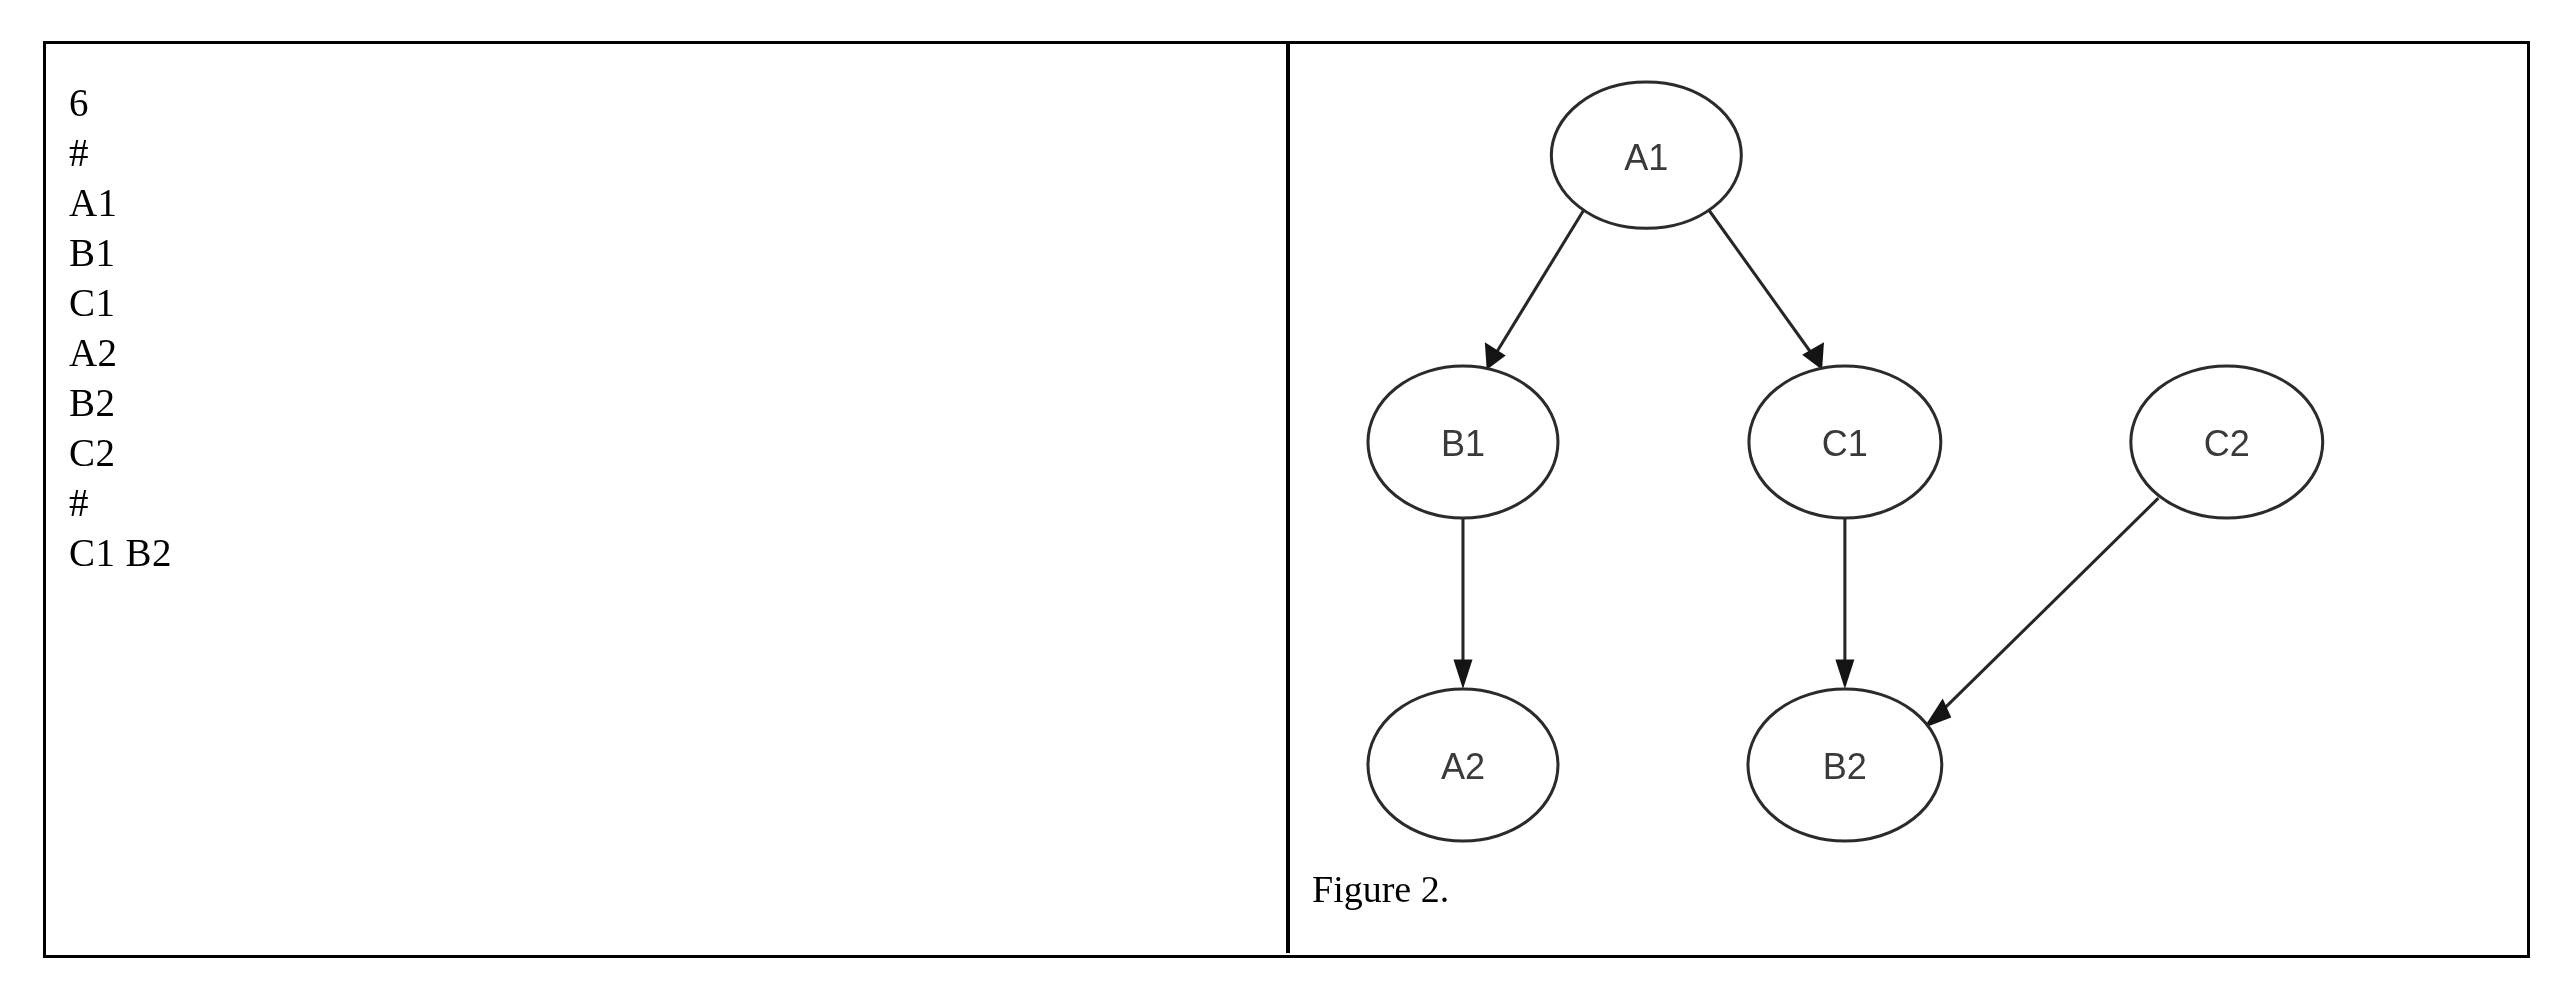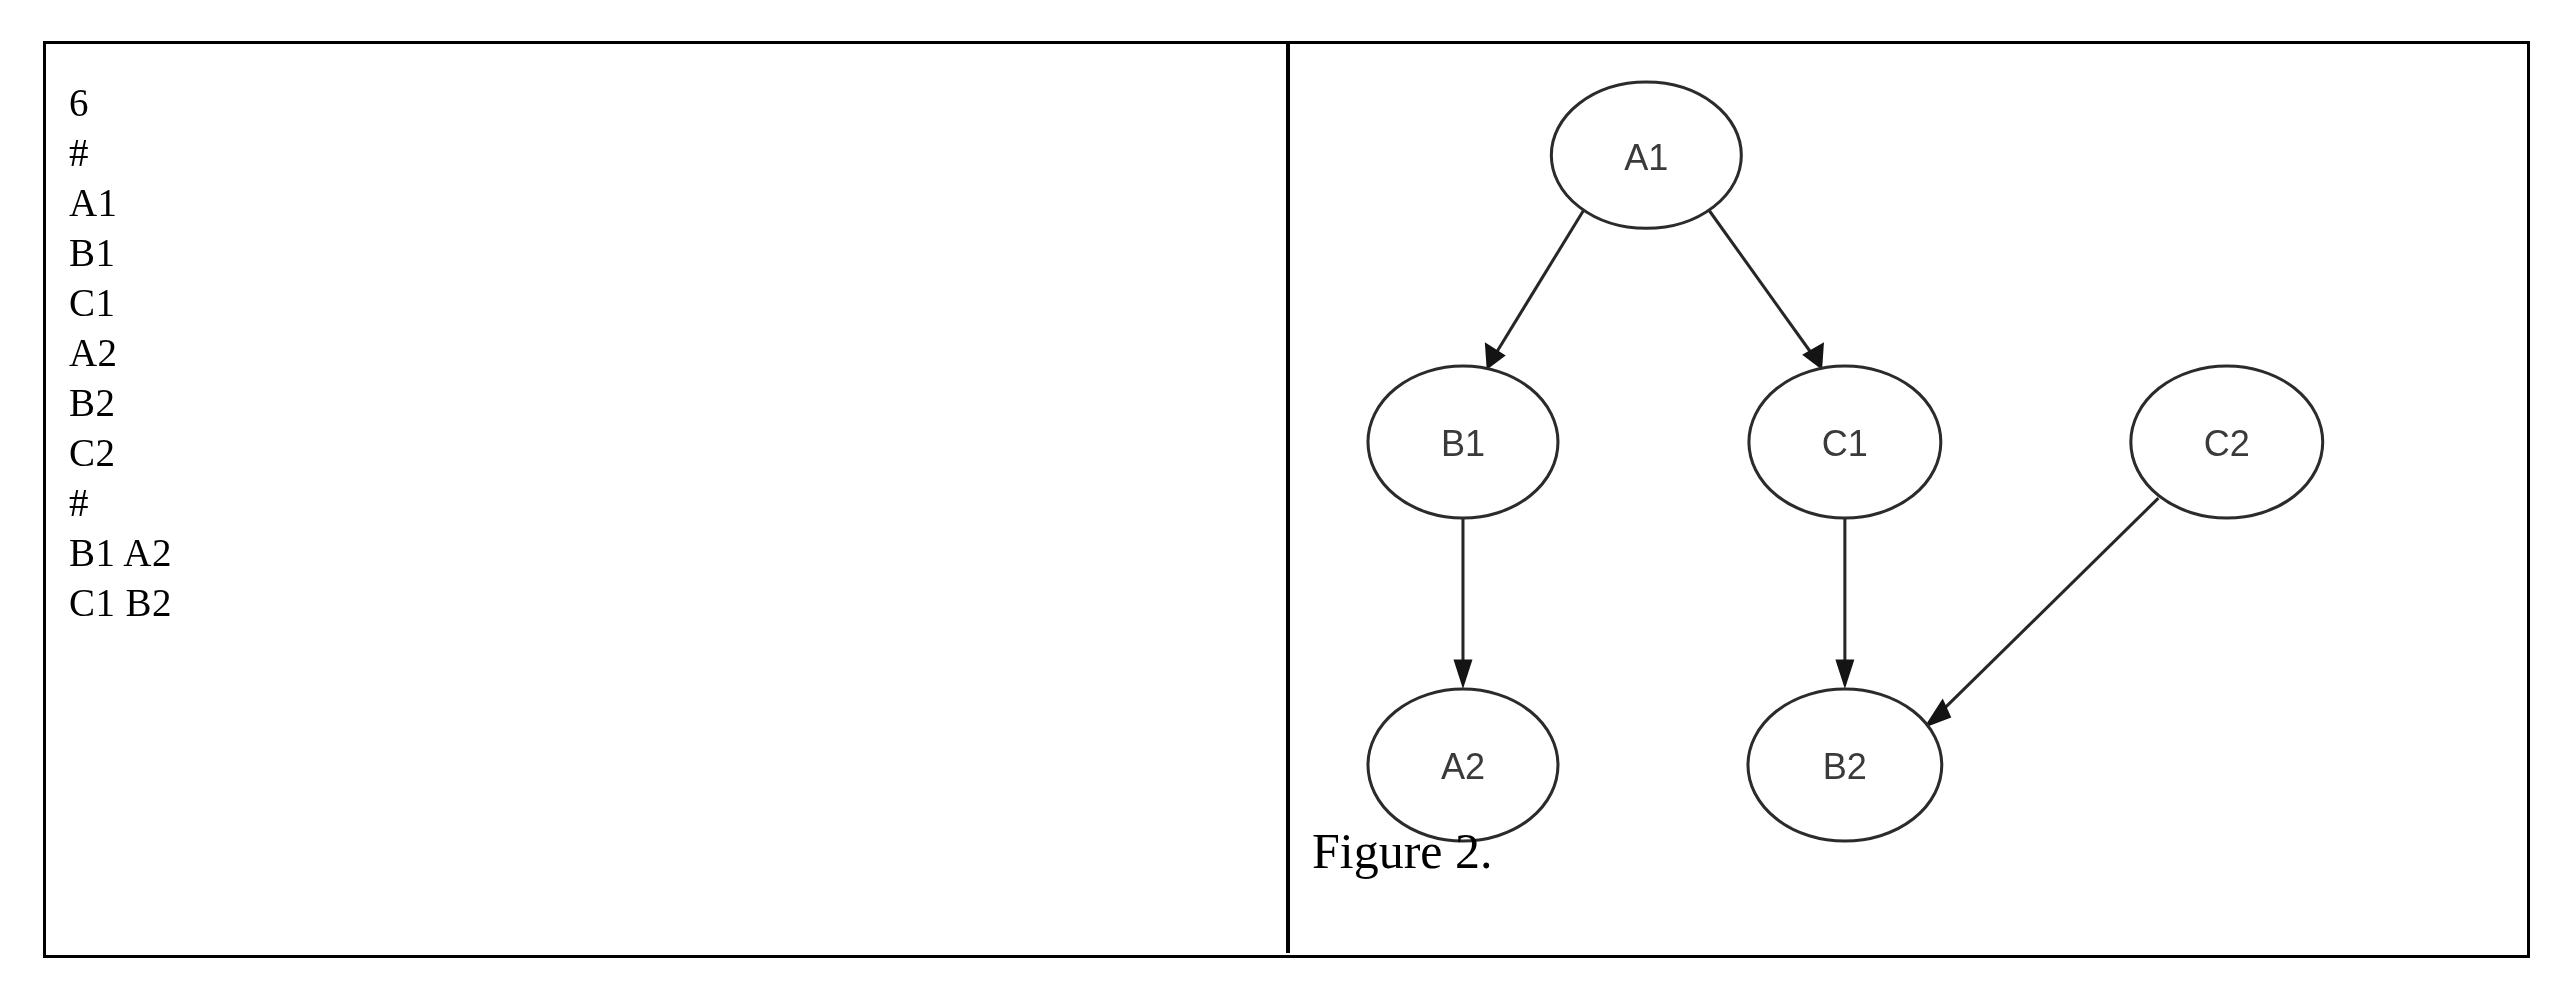--- a/index.html
+++ b/index.html
@@ -102,23 +102,23 @@
     fill: none;
   }
   .graph-edge-head {
     fill: #141414;
     stroke: none;
   }
 
   #figure-caption {
     position: absolute;
     left: 23px;
-    top: 781px;
+    top: 819px;
     font-family: "Liberation Serif", serif;
-    font-size: 50px;
+    font-size: 38px;
     line-height: 53px;
     color: #000000;
     white-space: pre;
   }
 </style>
 </head>
 <body>
 
 <div id="page">
 
@@ -130,21 +130,20 @@
       <ul id="code-listing">
         <li>6</li>
         <li>#</li>
         <li>A1</li>
         <li>B1</li>
         <li>C1</li>
         <li>A2</li>
         <li>B2</li>
         <li>C2</li>
         <li>#</li>
-        <li>B1 A2</li>
         <li>C1 B2</li>
       </ul>
     </div>
 
     <div id="figure-cell">
 
       <svg id="graph-svg" viewBox="0 0 1305 880" xmlns="http://www.w3.org/2000/svg">
 
         <g>
           <line class="graph-edge-line" x1="310" y1="175" x2="215" y2="330"></line>

